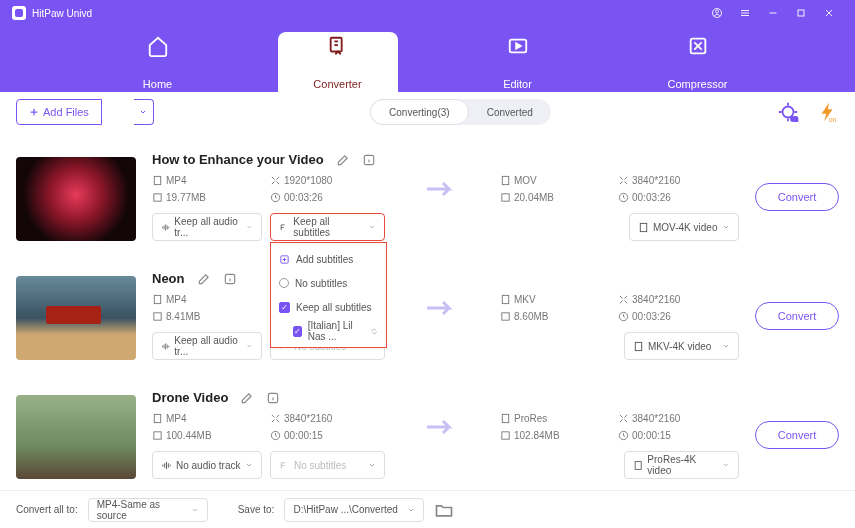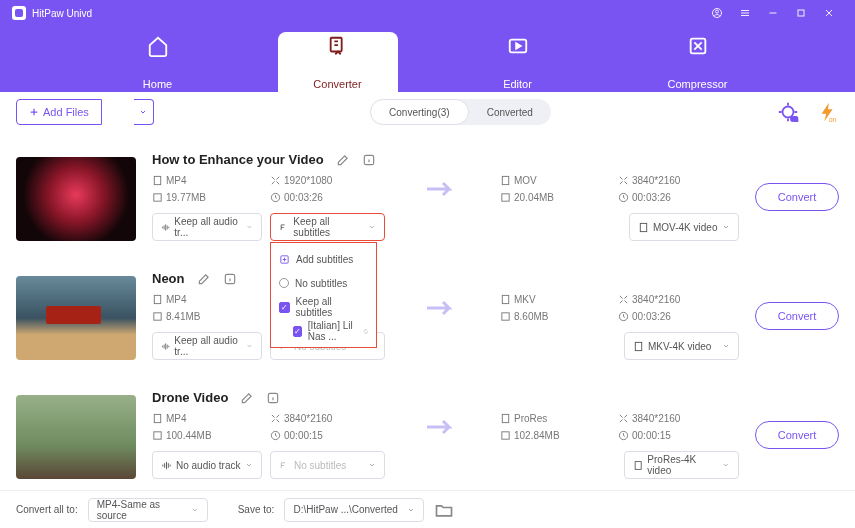--- a/index.html
+++ b/index.html
@@ -48,21 +48,21 @@
 .metacol .right { width: 110px; display: flex; flex-direction: column; gap: 6px; }
 .arrow { width: 120px; display: flex; align-items: center; justify-content: center; color: #c8c0f5; }
 .convbtn { width: 84px; height: 28px; border: 1px solid #7a54f2; color: #7a54f2; border-radius: 14px; font-size: 11px; font-weight: 500; background: transparent; cursor: pointer; align-self: center; }
 
 .dropdownrow { display: flex; gap: 8px; margin-top: 10px; }
 .dd { height: 28px; border: 1px solid #dcdce4; border-radius: 4px; padding: 0 8px; font-size: 10px; color: #555; display: flex; align-items: center; gap: 4px; cursor: pointer; background: #fff; min-width: 110px; position: relative; }
 .dd .caret { margin-left: auto; color: #aaa; }
 .dd.disabled { color: #bbb; }
 .ddout { margin-left: auto; }
 
-.popup { position: absolute; top: 28px; left: -1px; width: 107px; border: 1.5px solid #e84b3a; background: #fff; z-index: 10; padding: 4px 0; }
+.popup { position: absolute; top: 28px; left: -1px; width: 117px; border: 1.5px solid #e84b3a; background: #fff; z-index: 10; padding: 4px 0; }
 .popitem { height: 24px; padding: 0 8px; font-size: 10px; color: #555; display: flex; align-items: center; gap: 6px; cursor: pointer; }
 .popitem .chk { width: 11px; height: 11px; border: 1px solid #7a54f2; border-radius: 2px; display: flex; align-items: center; justify-content: center; }
 .popitem .chk.checked { background: #7a54f2; }
 .popitem .chk.checked::after { content: "✓"; color: #fff; font-size: 8px; }
 .popitem .radio { width: 10px; height: 10px; border: 1px solid #999; border-radius: 50%; }
 
 .footer { height: 38px; border-top: 1px solid #eee; display: flex; align-items: center; padding: 0 16px; gap: 10px; font-size: 10px; color: #555; }
 .footer .dd { height: 24px; }
 .footer .foldericon { width: 20px; height: 20px; color: #888; cursor: pointer; }
 .convall { margin-left: auto; width: 86px; height: 28px; background: #7a54f2; color: #fff; border: none; border-radius: 5px; font-size: 11px; font-weight: 500; cursor: pointer; }

